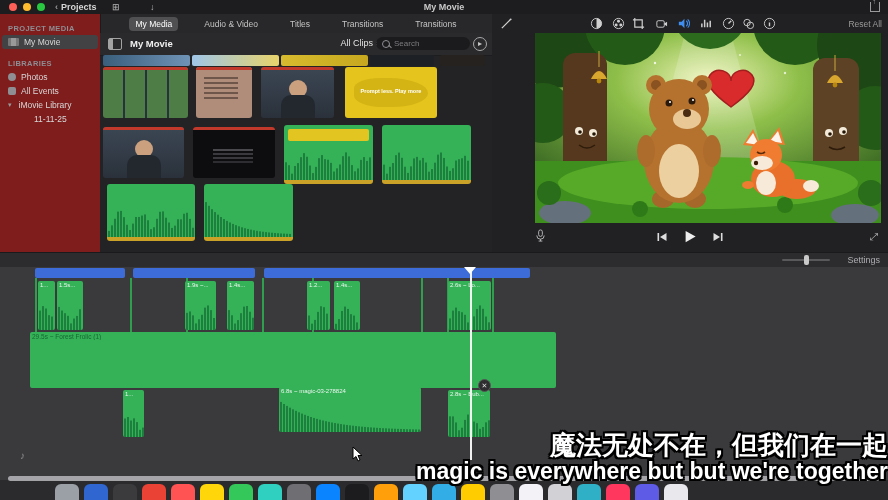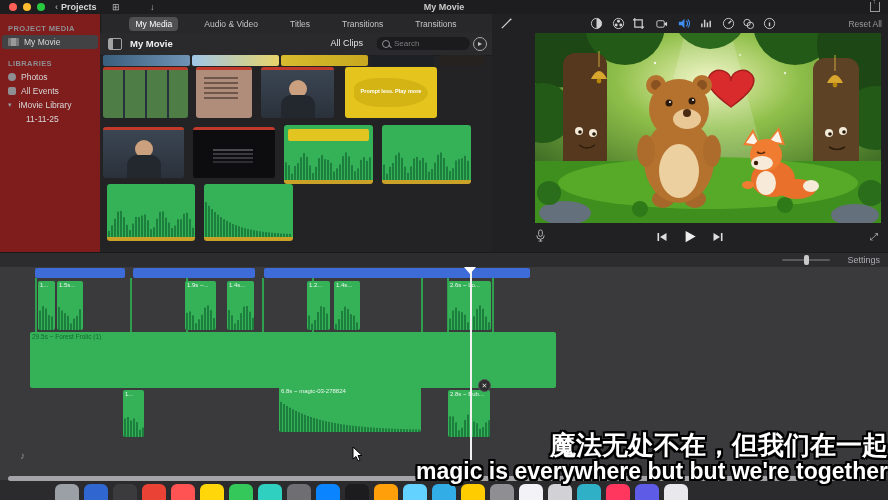--- a/index.html
+++ b/index.html
@@ -25,21 +25,21 @@
   .mini-film{width:11px;height:8px;background:linear-gradient(90deg,#777 25%,#999 25%,#999 75%,#777 75%);border-radius:1px;}
   .mini-dot{width:8px;height:8px;border-radius:50%;background:#8e8e93;}
   .mini-sq{width:8px;height:8px;border-radius:2px;background:#8e8e93;}
   .disc{color:#9a9a9a;font-size:7px;margin-right:2px;}
   
   .browser{position:absolute;left:100px;top:33px;width:392px;height:219px;background:#232325;}
   .bhead{position:absolute;left:0;top:0;width:392px;height:22px;background:#2a2a2c;border-bottom:1px solid #1d1d1f;}
   .panel-toggle{position:absolute;left:8px;top:5px;width:12px;height:10px;border:1px solid #a3a3a3;border-radius:2px;}
   .panel-toggle:before{content:"";position:absolute;left:0;top:0;width:4px;height:100%;background:#a3a3a3;}
   .btitle{position:absolute;left:30px;top:5px;font-size:9.5px;font-weight:bold;color:#f0f0f0;}
-  .allclips{position:absolute;right:110px;top:5px;font-size:9px;color:#e4e4e4;display:flex;align-items:center;gap:13px;}
+  .allclips{position:absolute;right:110px;top:5px;font-size:9px;color:#e4e4e4;display:flex;align-items:center;gap:3px;}
   .updown{display:inline-flex;flex-direction:column;gap:1px;}
   .updown i{width:0;height:0;border-left:3px solid transparent;border-right:3px solid transparent;}
   .updown .u{border-bottom:4px solid #bbb;}
   .updown .d{border-top:4px solid #bbb;}
   .searchbox{position:absolute;right:22px;top:4px;width:82px;height:13px;background:#1b1b1d;border-radius:7px;display:flex;align-items:center;padding:0 6px;gap:4px;}
   .mag{width:6px;height:6px;border:1.2px solid #8e8e93;border-radius:50%;position:relative;flex:none;}
   .mag:after{content:"";position:absolute;left:5px;top:5px;width:4px;height:1.2px;background:#8e8e93;transform:rotate(45deg);}
   .search-ph{font-size:8px;color:#7c7c80;}
   .circ-arrow{position:absolute;right:5px;top:4px;width:12px;height:12px;border:1px solid #a8a8a8;border-radius:50%;color:#c9c9c9;font-size:8px;line-height:12px;text-align:center;}
   
@@ -135,21 +135,21 @@
       <span>Photos</span>
     </div>
     <div class="side-item">
       <span class="mini-sq"></span>
       <span>All Events</span>
     </div>
     <div class="side-item">
       <span class="disc">▾</span>
       <span>iMovie Library</span>
     </div>
-    <div class="side-item" style="padding-left:26px">
+    <div class="side-item" style="padding-left:34px">
       <span>11-11-25</span>
     </div>
   </div>
 
   <div class="browser">
     <div class="bhead">
       <span class="panel-toggle"></span>
       <span class="btitle">My Movie</span>
       <span class="allclips">
         <span>All Clips</span>

